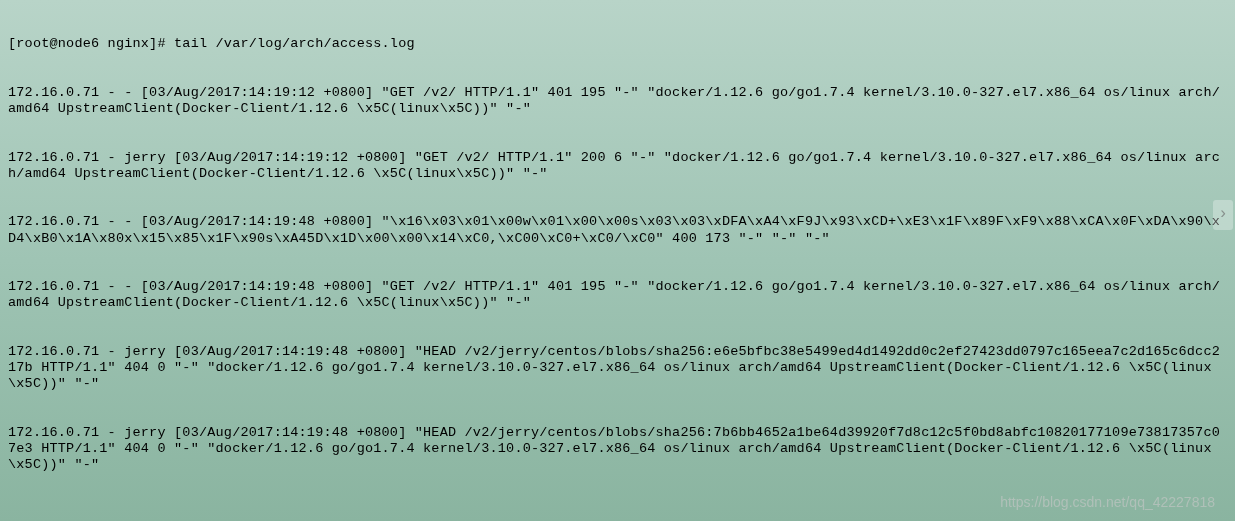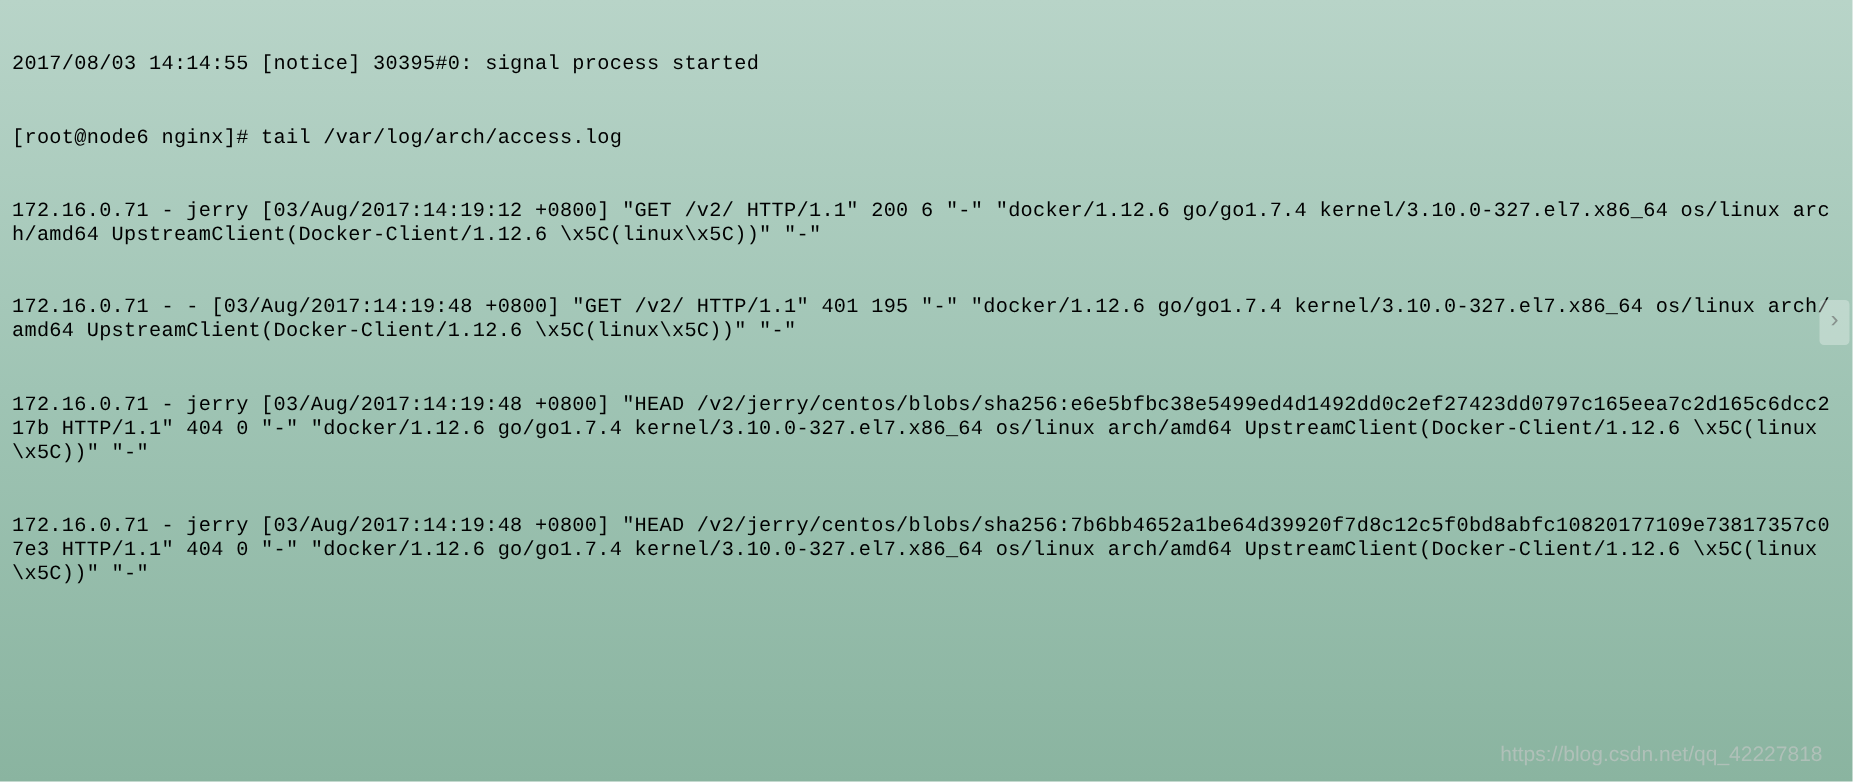--- a/index.html
+++ b/index.html
@@ -47,23 +47,24 @@
       align-items: center;
       justify-content: center;
       color: rgba(100,100,100,0.6);
       font-size: 16px;
     }
   </style>
 </head>
 <body>
 
 <div class="terminal-content">
-  <span class="log-line">2017/08/03 14:14:55 [notice] 30395#0: signal process started</span>
   <span class="log-line">[root@node6 nginx]# tail /var/log/arch/access.log</span>
+  <span class="log-line">172.16.0.71 - - [03/Aug/2017:14:19:12 +0800] "GET /v2/ HTTP/1.1" 401 195 "-" "docker/1.12.6 go/go1.7.4 kernel/3.10.0-327.el7.x86_64 os/linux arch/amd64 UpstreamClient(Docker-Client/1.12.6 \x5C(linux\x5C))" "-"</span>
   <span class="log-line">172.16.0.71 - jerry [03/Aug/2017:14:19:12 +0800] "GET /v2/ HTTP/1.1" 200 6 "-" "docker/1.12.6 go/go1.7.4 kernel/3.10.0-327.el7.x86_64 os/linux arch/amd64 UpstreamClient(Docker-Client/1.12.6 \x5C(linux\x5C))" "-"</span>
+  <span class="log-line">172.16.0.71 - - [03/Aug/2017:14:19:48 +0800] "\x16\x03\x01\x00w\x01\x00\x00s\x03\x03\xDFA\xA4\xF9J\x93\xCD+\xE3\x1F\x89F\xF9\x88\xCA\x0F\xDA\x90\xD4\xB0\x1A\x80x\x15\x85\x1F\x90s\xA45D\x1D\x00\x00\x14\xC0,\xC00\xC0+\xC0/\xC0" 400 173 "-" "-" "-"</span>
   <span class="log-line">172.16.0.71 - - [03/Aug/2017:14:19:48 +0800] "GET /v2/ HTTP/1.1" 401 195 "-" "docker/1.12.6 go/go1.7.4 kernel/3.10.0-327.el7.x86_64 os/linux arch/amd64 UpstreamClient(Docker-Client/1.12.6 \x5C(linux\x5C))" "-"</span>
   <span class="log-line">172.16.0.71 - jerry [03/Aug/2017:14:19:48 +0800] "HEAD /v2/jerry/centos/blobs/sha256:e6e5bfbc38e5499ed4d1492dd0c2ef27423dd0797c165eea7c2d165c6dcc217b HTTP/1.1" 404 0 "-" "docker/1.12.6 go/go1.7.4 kernel/3.10.0-327.el7.x86_64 os/linux arch/amd64 UpstreamClient(Docker-Client/1.12.6 \x5C(linux\x5C))" "-"</span>
   <span class="log-line">172.16.0.71 - jerry [03/Aug/2017:14:19:48 +0800] "HEAD /v2/jerry/centos/blobs/sha256:7b6bb4652a1be64d39920f7d8c12c5f0bd8abfc10820177109e73817357c07e3 HTTP/1.1" 404 0 "-" "docker/1.12.6 go/go1.7.4 kernel/3.10.0-327.el7.x86_64 os/linux arch/amd64 UpstreamClient(Docker-Client/1.12.6 \x5C(linux\x5C))" "-"</span>
   
   
   
   
   
 </div>
 

